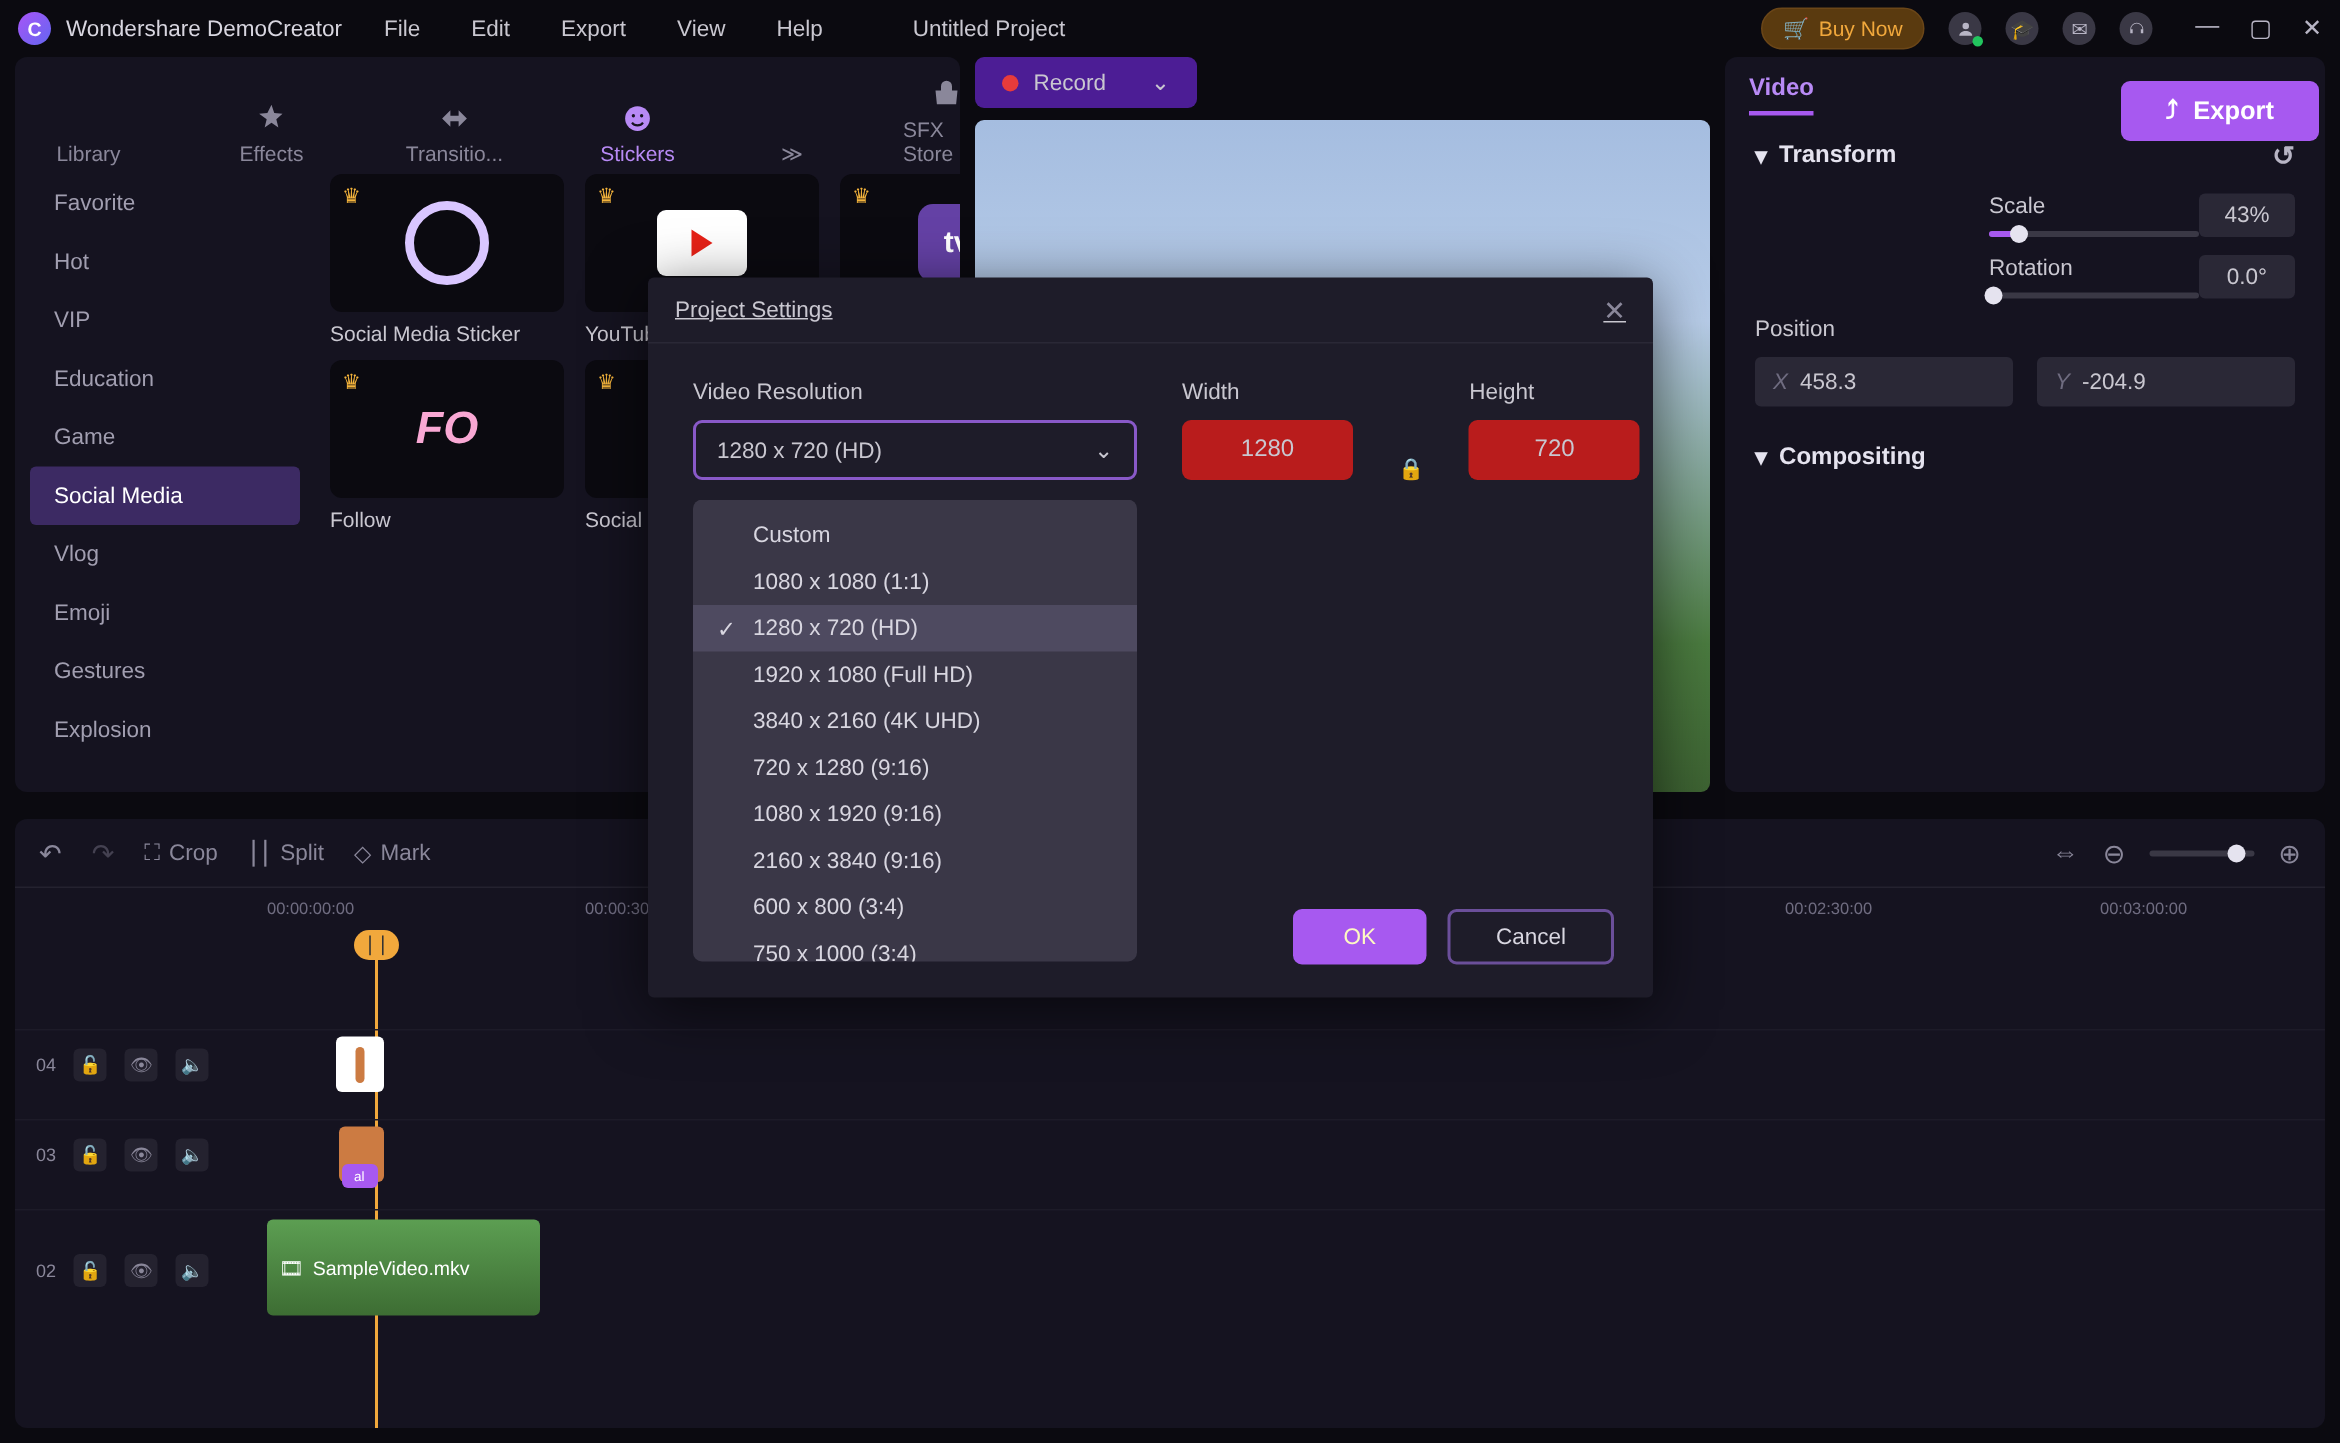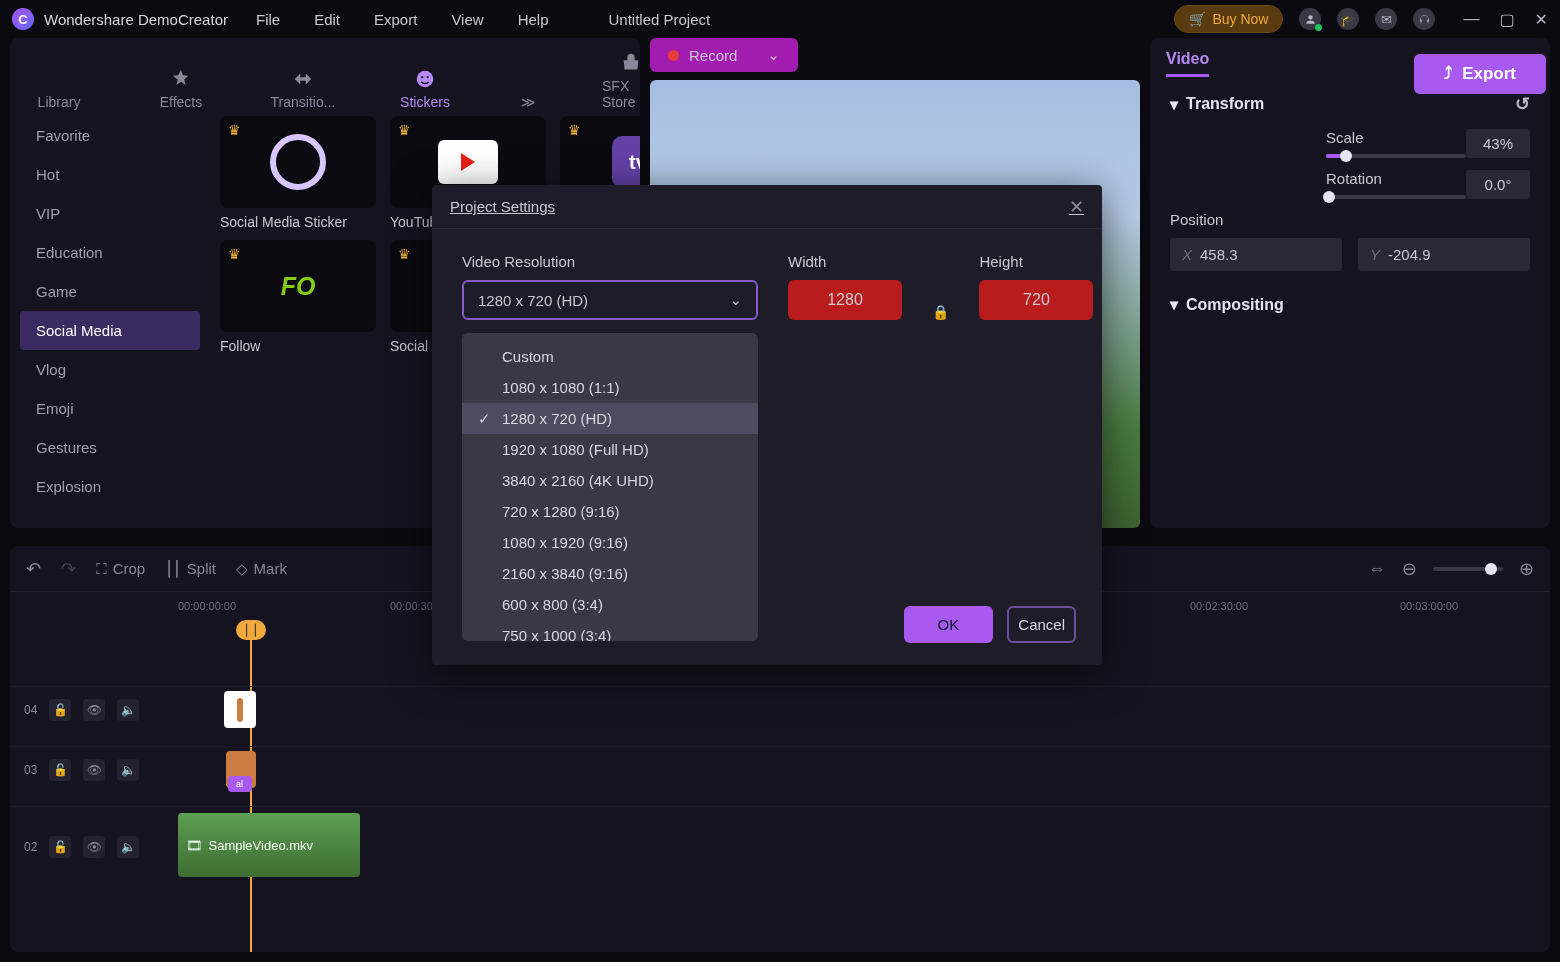--- a/index.html
+++ b/index.html
@@ -32,21 +32,21 @@
 .grid { flex: 1; padding: 6px 10px; overflow-y: auto; display: grid; grid-template-columns: repeat(3, 156px); gap: 10px 14px; position: relative; align-content: start; }
 .card { width: 156px; }
 .thumb { width: 156px; height: 92px; background: #0b0a10; border-radius: 8px; display: flex; align-items: center; justify-content: center; position: relative; overflow: hidden; }
 .thumb.sel { outline: 2px solid #a759f0; }
 .crown { position: absolute; top: 6px; left: 8px; color: #f4b43c; font-size: 14px; }
 .cardlabel { margin-top: 6px; font-size: 14px; color: #c9c7d0; white-space: nowrap; overflow: hidden; text-overflow: ellipsis; }
 .cardlabel.sel { color: #b88af5; }
 
 .midpanel { width: 490px; display: flex; flex-direction: column; gap: 8px; }
 .recordrow { display: flex; }
-.record-btn { background: #a21caf; border-radius: 6px; padding: 8px 18px; display: flex; align-items: center; gap: 10px; font-size: 15px; cursor: pointer; }
+.record-btn { background: #4c1d95; border-radius: 6px; padding: 8px 18px; display: flex; align-items: center; gap: 10px; font-size: 15px; cursor: pointer; }
 .rec-dot { width: 11px; height: 11px; background: #e83b3b; border-radius: 50%; }
 .record-btn .chev { margin-left: 20px; }
 .preview { flex: 1; background: linear-gradient(180deg,#a5bde0 0%,#b7cce8 30%,#4a7a3f 78%,#3d6232 100%); border-radius: 6px; position: relative; overflow: hidden; }
 
 .rightpanel { flex: 1; background: #151320; border-radius: 8px; display: flex; flex-direction: column; overflow: hidden; }
 .rtabs { padding: 12px 16px 4px 16px; }
 .rtab { color: #b88af5; font-size: 16px; font-weight: 600; border-bottom: 3px solid #a759f0; padding-bottom: 6px; display: inline-block; }
 .section { padding: 12px 20px; }
 .sechead { display: flex; align-items: center; gap: 8px; font-size: 16px; font-weight: 600; color: #e5e3ef; margin-bottom: 14px; }
 .sechead .reset { margin-left: auto; font-size: 18px; cursor: pointer; color: #b8b5c5; }
@@ -98,22 +98,22 @@
 .flabel { font-size: 15px; color: #c9c7d0; }
 .select { width: 296px; height: 40px; background: #1e1c29; border: 2px solid #8959c8; border-radius: 6px; display: flex; align-items: center; padding: 0 14px; font-size: 15px; cursor: pointer; }
 .select .chev { margin-left: auto; }
 .numbox { width: 114px; height: 40px; background: #b91c1c; border-radius: 6px; display: flex; align-items: center; justify-content: center; font-size: 16px; }
 .lockicon { width: 28px; display: flex; align-items: center; justify-content: center; color: #6f6c80; font-size: 14px; }
 .dropdown { position: absolute; left: 30px; top: 104px; width: 296px; background: #3a3747; border-radius: 6px; padding: 8px 0; max-height: 308px; overflow-y: auto; }
 .opt { padding: 7px 18px 7px 40px; font-size: 15px; color: #d8d6e0; cursor: pointer; position: relative; }
 .opt.sel { background: #4e4a60; }
 .opt.sel::before { content: '✓'; position: absolute; left: 16px; }
 .mfoot { position: absolute; bottom: 22px; right: 26px; display: flex; gap: 14px; }
-.okbtn { background: #a759f0; color: #0f172a; padding: 10px 34px; border-radius: 6px; font-size: 15px; cursor: pointer; }
-.cancelbtn { background: transparent; border: 2px solid #6b4f9a; color: #d8d6e0; padding: 8px 9px; border-radius: 6px; font-size: 15px; cursor: pointer; }
+.okbtn { background: #a759f0; color: #fef9c3; padding: 10px 34px; border-radius: 6px; font-size: 15px; cursor: pointer; }
+.cancelbtn { background: transparent; border: 2px solid #6b4f9a; color: #d8d6e0; padding: 8px 30px; border-radius: 6px; font-size: 15px; cursor: pointer; }
 
 ::-webkit-scrollbar { width: 8px; height: 8px; }
 ::-webkit-scrollbar-thumb { background: #3a3845; border-radius: 4px; }
 svg { fill: currentColor; }
 </style>
 </head>
 <body>
 
 <div class="titlebar">
   <div class="logo">C</div>
@@ -226,21 +226,21 @@
         <div class="card">
           <div class="thumb">
               <span class="crown">♛</span>
             <div style="width:52px;height:52px;background:#6441a5;border-radius:10px;display:flex;align-items:center;justify-content:center;color:#fff;font-size:20px;font-weight:700">tv</div>
           </div>
           <div class="cardlabel">World Talk</div>
         </div>
         <div class="card">
           <div class="thumb">
               <span class="crown">♛</span>
-            <div style="color:#84cc16;font-size:25px;font-weight:800;font-style:italic">FO</div>
+            <div style="color:#f9a8d4;font-size:30px;font-weight:800;font-style:italic">FO</div>
           </div>
           <div class="cardlabel">Follow</div>
         </div>
         <div class="card">
           <div class="thumb">
               <span class="crown">♛</span>
             <div style="width:50px;height:50px;background:linear-gradient(135deg,#d9b8ff,#b8d9ff);border-radius:10px"></div>
           </div>
           <div class="cardlabel">Social Media Button</div>
         </div>

